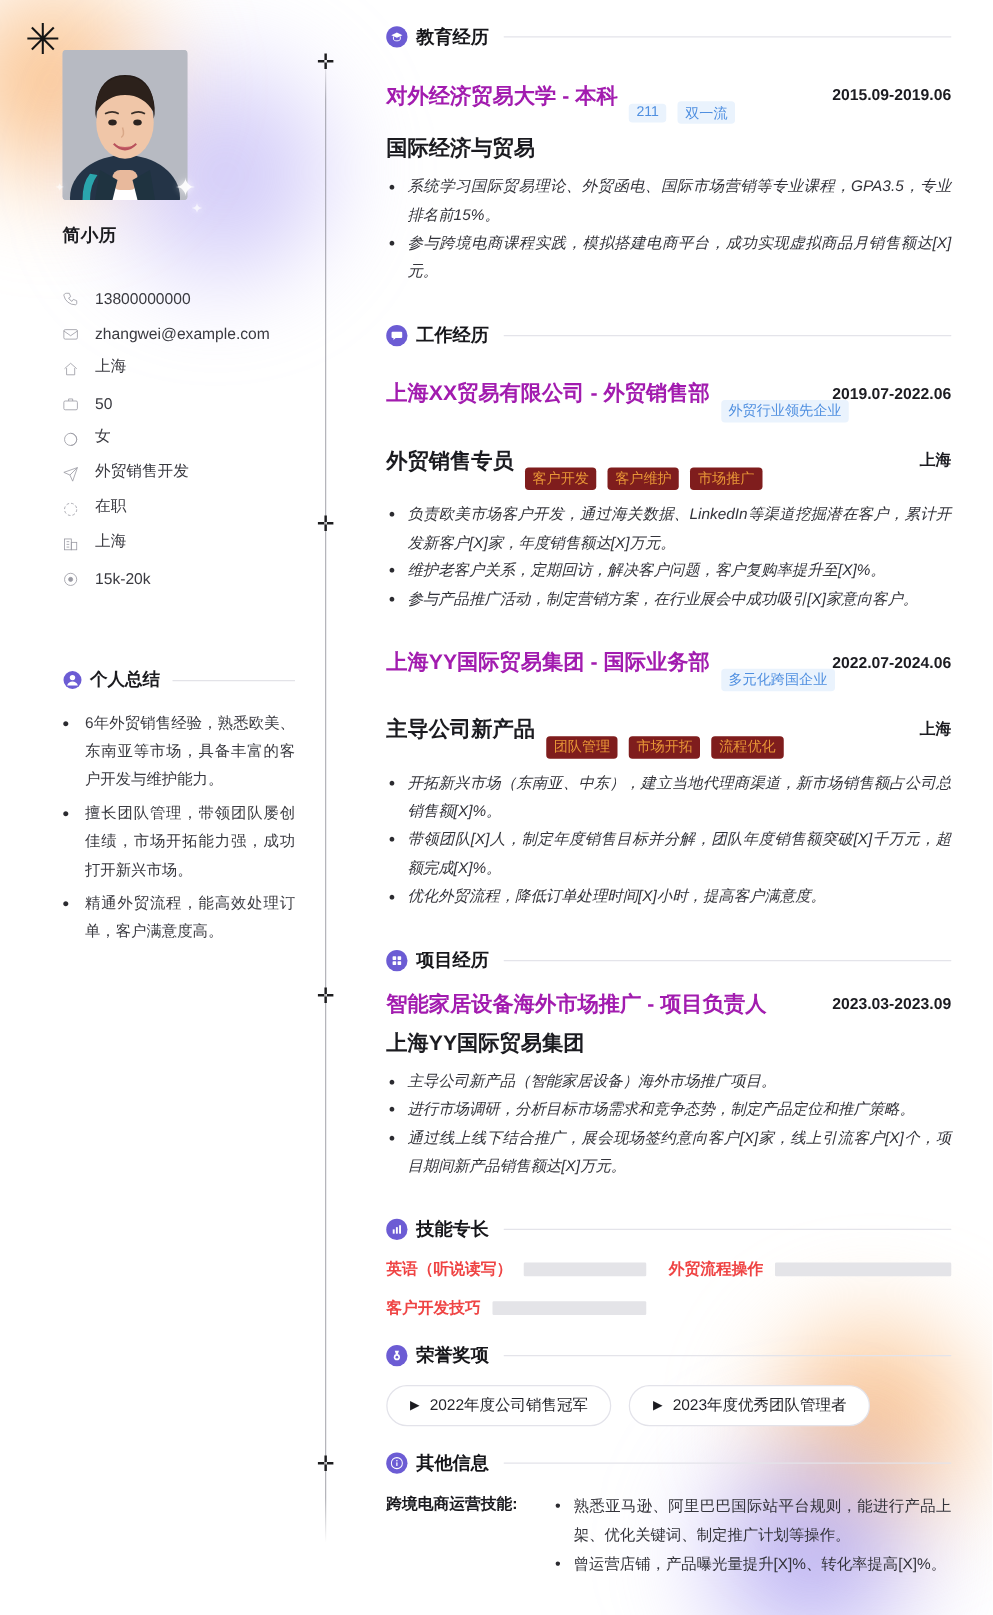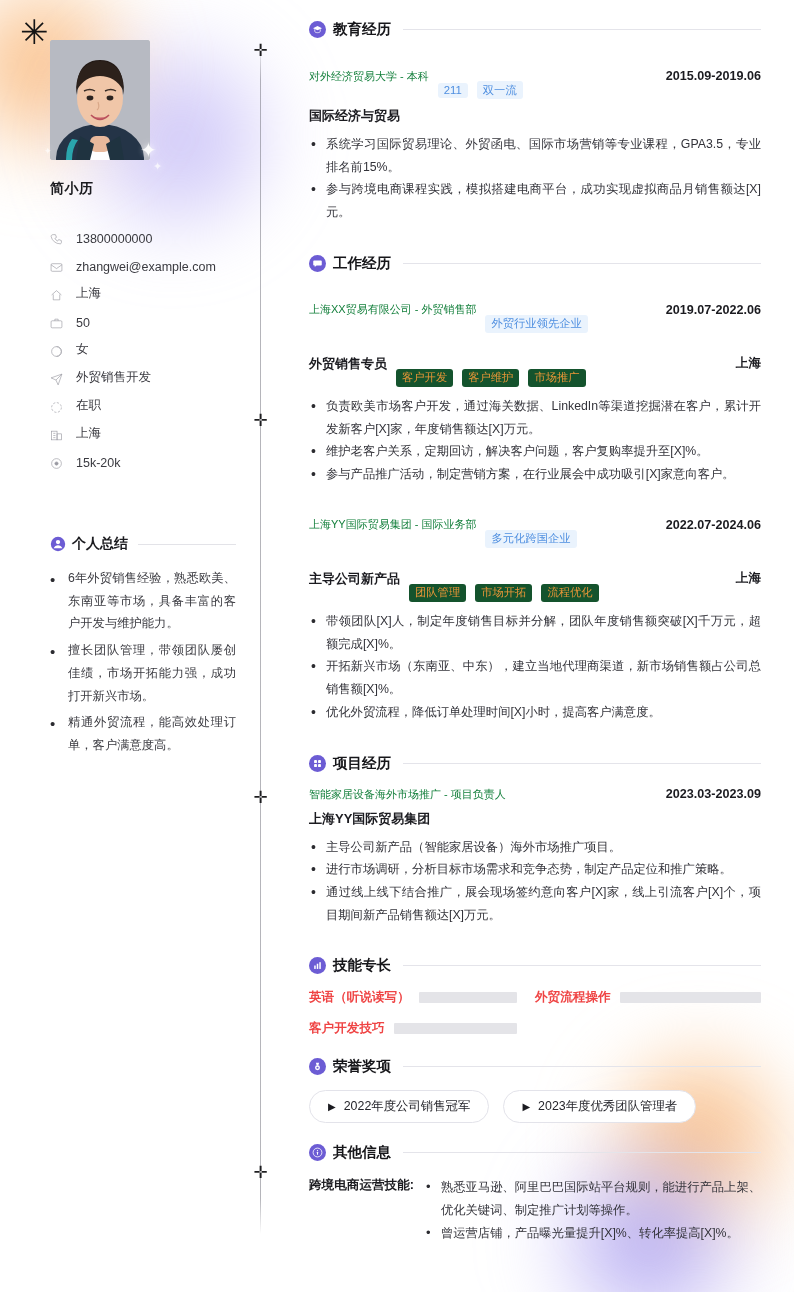--- a/index.html
+++ b/index.html
@@ -67,48 +67,48 @@
   .sec-head { display:flex; align-items:center; margin-bottom:14px; }
   .sec-ic { width:17px; height:17px; border-radius:50%; flex:0 0 17px; margin-right:7px;
      background:#6c5cd4; display:flex; align-items:center; justify-content:center; }
   .sec-ic svg { width:11px; height:11px; }
   .sec-title { font-size:14.5px; font-weight:700; color:#16161a; white-space:nowrap; }
   .sec-line { flex:1; height:1px; background:#e4e4ea; margin-left:12px; }
 
   .entry { margin-bottom:16px; }
   .e-row { display:flex; align-items:center; justify-content:space-between; margin-bottom:8px; }
   .e-left { display:flex; align-items:center; flex-wrap:nowrap; min-width:0; }
-  .e-title { font-size:11px; font-weight:400; color:#15803d; white-space:nowrap; }
+  .e-title { font-size:17px; font-weight:700; color:#a21caf; white-space:nowrap; }
   .e-right { font-size:12.6px; font-weight:700; color:#1b1b20; white-space:nowrap; padding-left:8px; }
-  .e-sub { font-size:13px; font-weight:700; color:#1b1b20; white-space:nowrap; }
+  .e-sub { font-size:17px; font-weight:700; color:#1b1b20; white-space:nowrap; }
 
   .tag { font-size:11.3px; padding:1.5px 6px; border-radius:3px; margin-left:9px; white-space:nowrap;margin-top:28px; }
   .tag-blue { color:#4f8fe0; background:#eaf3fd; }
-  .tag-orange { color:#e89637; background:#14532d; }
-
-  .blist { margin:0 0 0 0; padding:0; }
+  .tag-orange { color:#e89637; background:#7f1d1d; }
+
+  .blist { margin:0 0 0 0; padding:0;font-style:italic; }
   .blist li { list-style:none; position:relative; padding-left:17px; font-size:12.3px;
      line-height:1.85; color:#33333a; text-align:justify; }
   .blist li::before { content:"•"; position:absolute; left:2px; top:-1px; color:#2b2b30; font-size:14px; }
 
   
   .skill-grid { display:flex; flex-wrap:wrap; }
   .skill { display:flex; align-items:center; width:50%; margin-bottom:14px; }
   .skill-name { font-size:12.6px; font-weight:700; color:#ef4444; white-space:nowrap; margin-right:9px; }
   .bar { flex:1; height:11px; background:#e4e4e8; border-radius:1px; overflow:hidden; }
   .bar-fill { height:11px; background:#6366e8; }
 
   
   .award-row { display:flex; gap:14px; }
   .award { display:flex; align-items:center; border:1px solid #e3e3ea; border-radius:18px;
      padding:7px 18px; font-size:12.4px; color:#25252b; background:#fff; white-space:nowrap; }
   .award .tri { margin-right:8px; font-size:10px; color:#1b1b20; font-family:"DejaVu Sans",sans-serif; }
 
   
-  .other-row { display:flex; align-items:flex-start; }
+  .other-row { display:flex; align-items:flex-start;gap:18px; }
   .other-label { font-size:12.6px; font-weight:700; color:#1b1b20; white-space:nowrap; padding-top:1px; }
   .other-body { flex:1; padding-left:10px; }
   .other-body li { list-style:none; position:relative; padding-left:17px; font-size:12.3px;
      line-height:1.85; color:#33333a; text-align:justify; }
   .other-body li::before { content:"•"; position:absolute; left:2px; top:-1px; color:#2b2b30; font-size:13px; }
 
   .sp-20 { height:20px; } .sp-14 { height:14px; } .sp-6 { height:6px; }
 </style>
 </head>
 <body>
@@ -340,22 +340,22 @@
         <div class="e-row">
           <div class="e-left">
             <span class="e-sub">主导公司新产品</span>
             <span class="tag tag-orange">团队管理</span>
             <span class="tag tag-orange">市场开拓</span>
             <span class="tag tag-orange">流程优化</span>
           </div>
           <div class="e-right">上海</div>
         </div>
         <ul class="blist">
+          <li>开拓新兴市场（东南亚、中东），建立当地代理商渠道，新市场销售额占公司总销售额[X]%。</li>
           <li>带领团队[X]人，制定年度销售目标并分解，团队年度销售额突破[X]千万元，超额完成[X]%。</li>
-          <li>开拓新兴市场（东南亚、中东），建立当地代理商渠道，新市场销售额占公司总销售额[X]%。</li>
           <li>优化外贸流程，降低订单处理时间[X]小时，提高客户满意度。</li>
         </ul>
       </div>
     </div>
 
     <div class="sp-14"></div>
 
     <div class="sec">
       <div class="sec-head">
         <span class="sec-ic">

